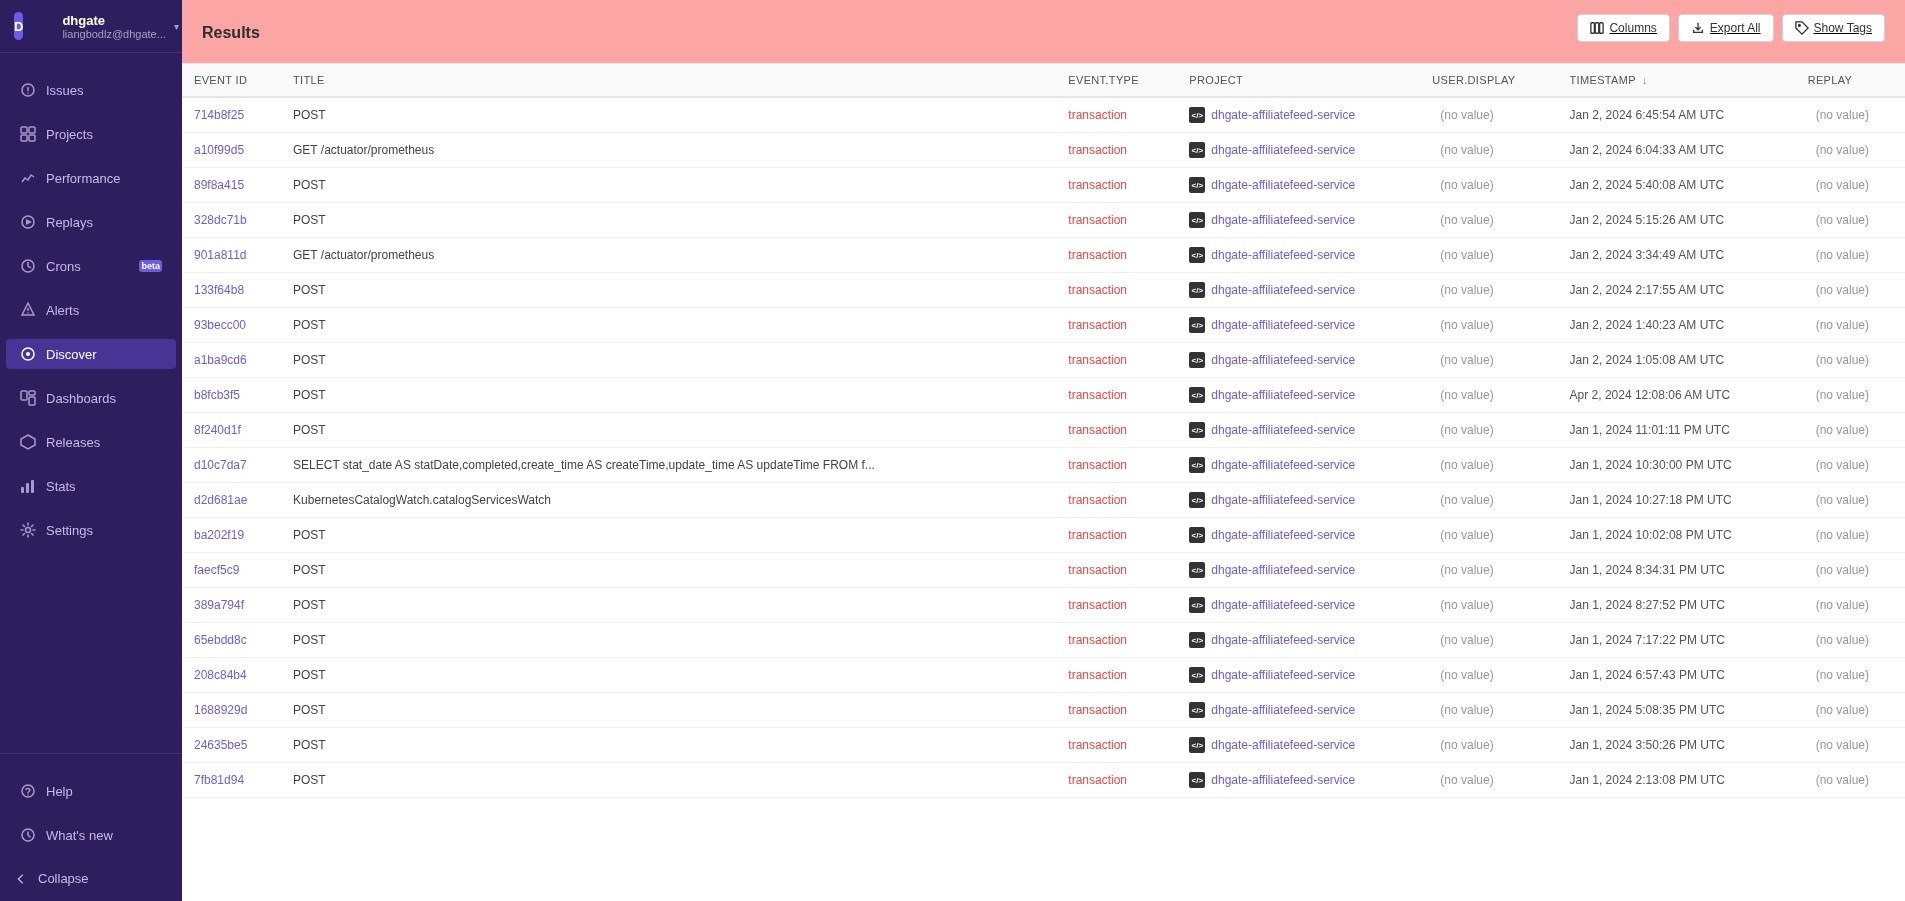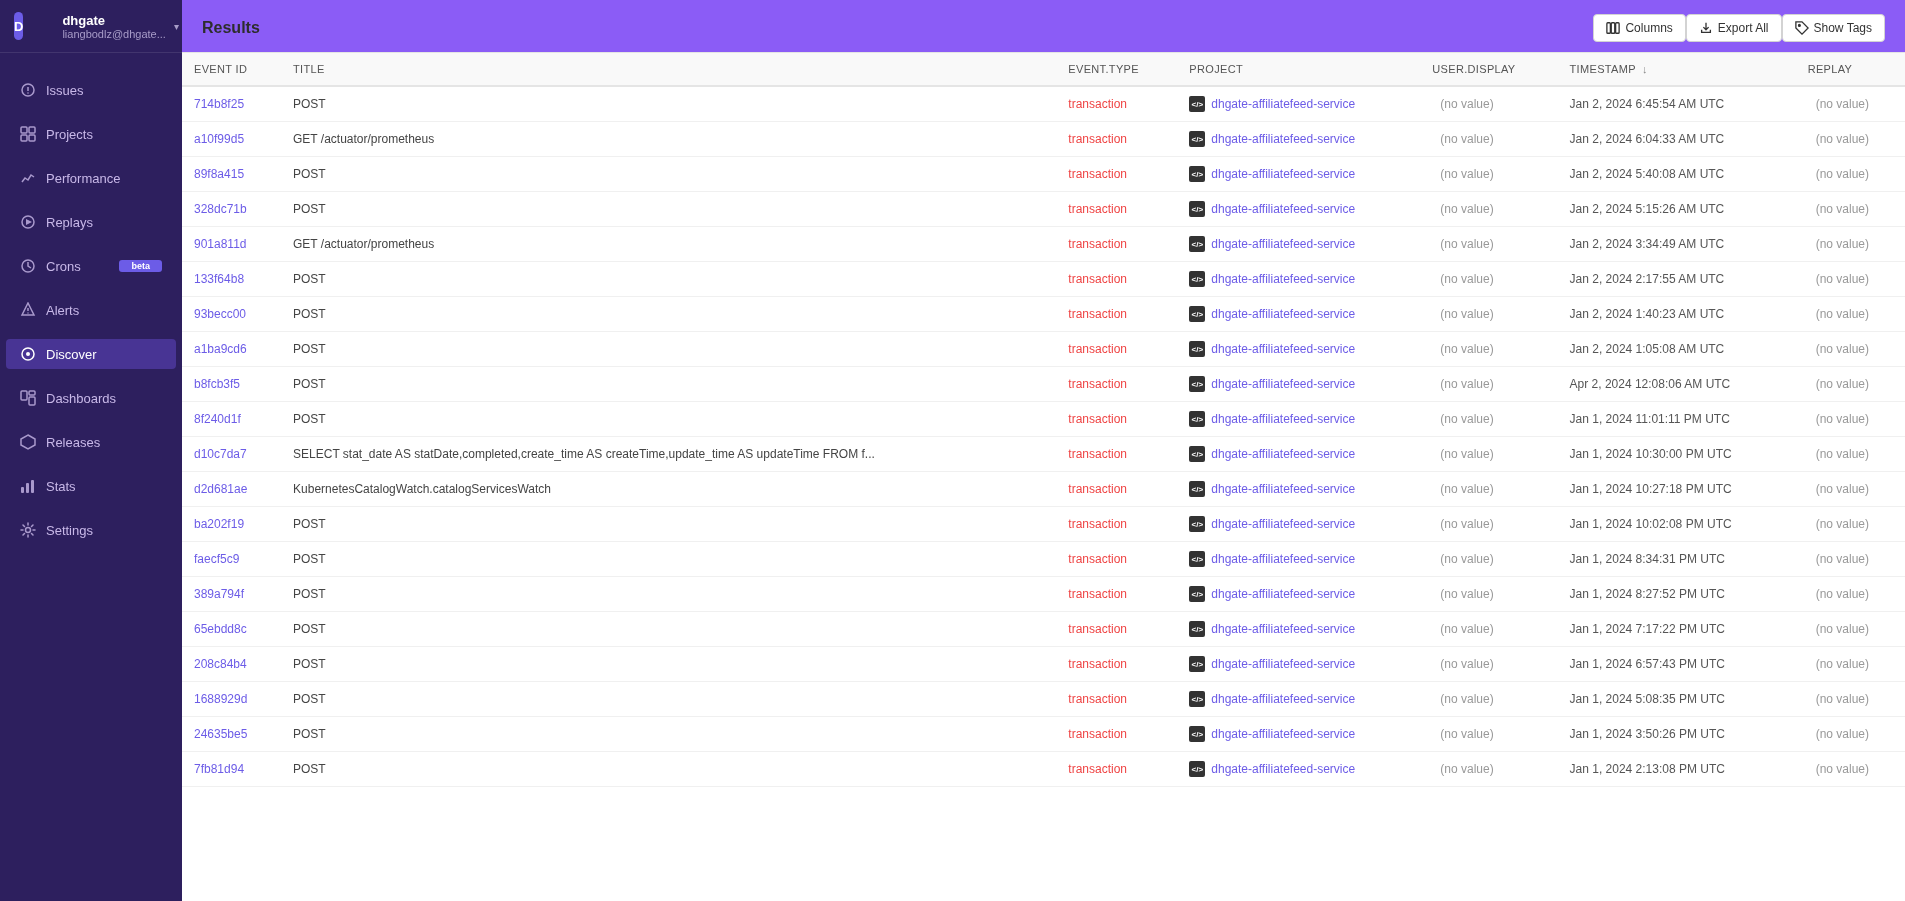--- a/index.html
+++ b/index.html
@@ -45,21 +45,21 @@
       margin: 14px 6px;
       position: relative;
     }
     .nav-item.active { background: rgba(124,93,250,0.35); color: white; }
     .nav-item .nav-icon { width: 16px; height: 16px; flex-shrink: 0; opacity: 0.8; }
     .nav-item.active .nav-icon { opacity: 1; }
     .badge-beta {
       background: #6c5ce7;
       color: white;
       font-size: 9px;
-      padding: 1px 12px;
+      padding: 1px 2px;
       border-radius: 3px;
       margin-left: auto;
       font-weight: 600;
     }
 
     .sidebar-bottom {
       padding: 8px 0;
       border-top: 1px solid rgba(255,255,255,0.1);
     }
     .collapse-item {
@@ -67,28 +67,28 @@
       padding: 7px 14px;
       cursor: pointer;
       color: #c8b8e8;
       font-size: 13px;
     }
 
     
     .main { flex: 1; display: flex; flex-direction: column; overflow: hidden; background: #fff; }
 
     .results-header {
-      display: flex; align-items: center; justify-content: space-between;
-      padding: 14px 20px 10px;
+      display: flex; align-items: flex-end; justify-content: space-between;
+      padding: 14px 20px 21px;
       border-bottom: 1px solid #e5e5e5;
-      background: #8b5cf6;
+      background: #fca5a5;
     }
     .results-title { font-size: 16px; font-weight: 600; color: #2d2d2d; }
 
-    .results-actions { display: flex; gap: 0; align-items: center; }
+    .results-actions { display: flex; gap: 8px; align-items: center; text-decoration: underline; }
     .btn {
       display: flex; align-items: center; gap: 5px;
       padding: 6px 12px;
       border: 1px solid #d3d3d3;
       border-radius: 4px;
       background: white;
       color: #333;
       font-size: 12px;
       cursor: pointer;
       white-space: nowrap;
@@ -229,20 +229,43 @@
 
     <div class="nav-item">
       <svg class="nav-icon" viewBox="0 0 16 16" fill="none" stroke="currentColor" stroke-width="1.5">
           <circle cx="8" cy="8" r="2.5"></circle>
           <path d="M8 1 L8 3 M8 13 L8 15 M1 8 L3 8 M13 8 L15 8 M3 3 L4.5 4.5 M11.5 11.5 L13 13 M13 3 L11.5 4.5 M4.5 11.5 L3 13" stroke-linecap="round"></path>
         </svg>
       <span>Settings</span>
     </div>
   </div>
 
+  <div class="sidebar-bottom">
+    <div class="nav-item">
+      <svg class="nav-icon" viewBox="0 0 16 16" fill="none" stroke="currentColor" stroke-width="1.5">
+          <circle cx="8" cy="8" r="6"></circle>
+          <path d="M6 6.5 C6 5 10 5 10 7 C10 8.5 8 8.5 8 10" stroke-linecap="round"></path>
+          <circle cx="8" cy="12" r="0.7" fill="currentColor" stroke="none"></circle>
+        </svg>
+      <span>Help</span>
+    </div>
+    <div class="nav-item">
+      <svg class="nav-icon" viewBox="0 0 16 16" fill="none" stroke="currentColor" stroke-width="1.5">
+          <circle cx="8" cy="8" r="6"></circle>
+          <path d="M8 5 L8 8 L10 10" stroke-linecap="round"></path>
+        </svg>
+      <span>What's new</span>
+    </div>
+    <div class="collapse-item">
+      <svg width="14" height="14" viewBox="0 0 16 16" fill="none" stroke="currentColor" stroke-width="1.5">
+          <path d="M10 3 L5 8 L10 13"></path>
+        </svg>
+      <span>Collapse</span>
+    </div>
+  </div>
 </nav>
 
 <main class="main">
   <div class="results-header">
     <h2 class="results-title">Results</h2>
     <div class="results-actions">
       <button class="btn">
         <svg width="14" height="14" viewBox="0 0 16 16" fill="none" stroke="currentColor" stroke-width="1.5">
             <rect x="1" y="2" width="4" height="12" rx="1"></rect>
             <rect x="6" y="2" width="4" height="12" rx="1"></rect>

